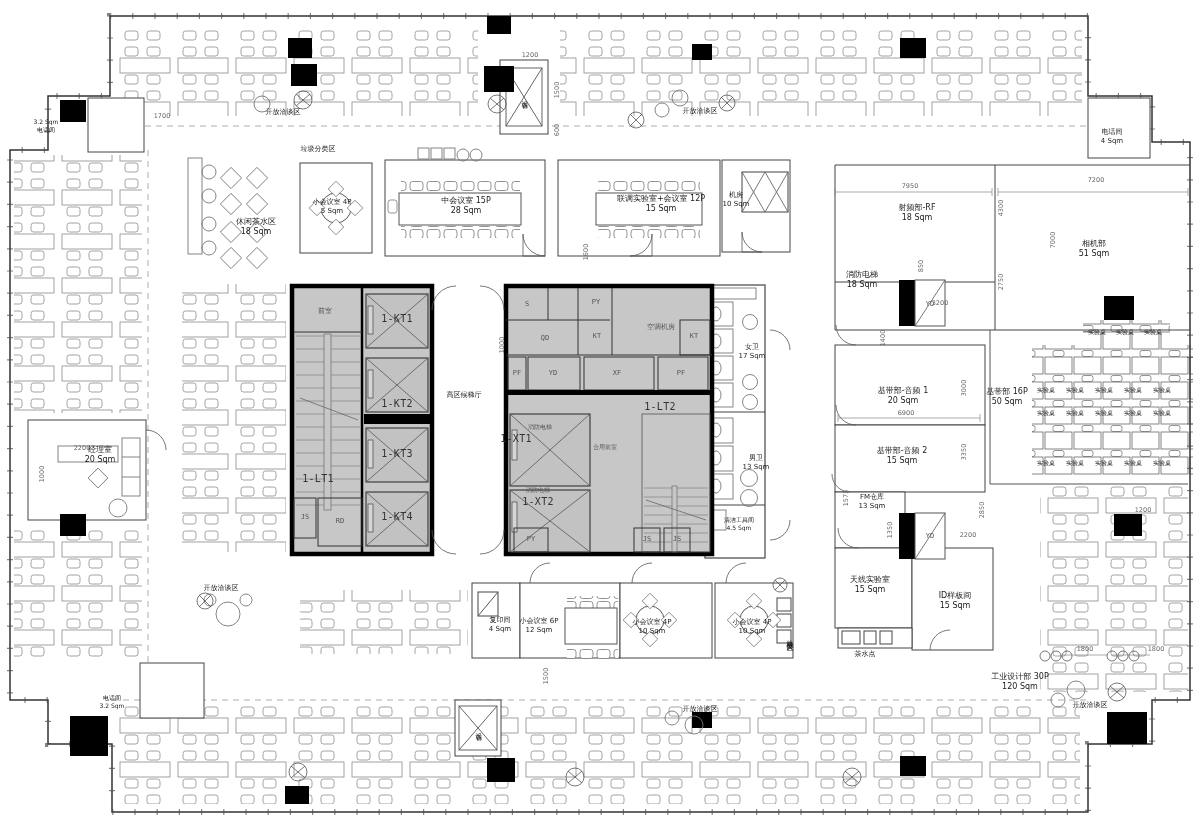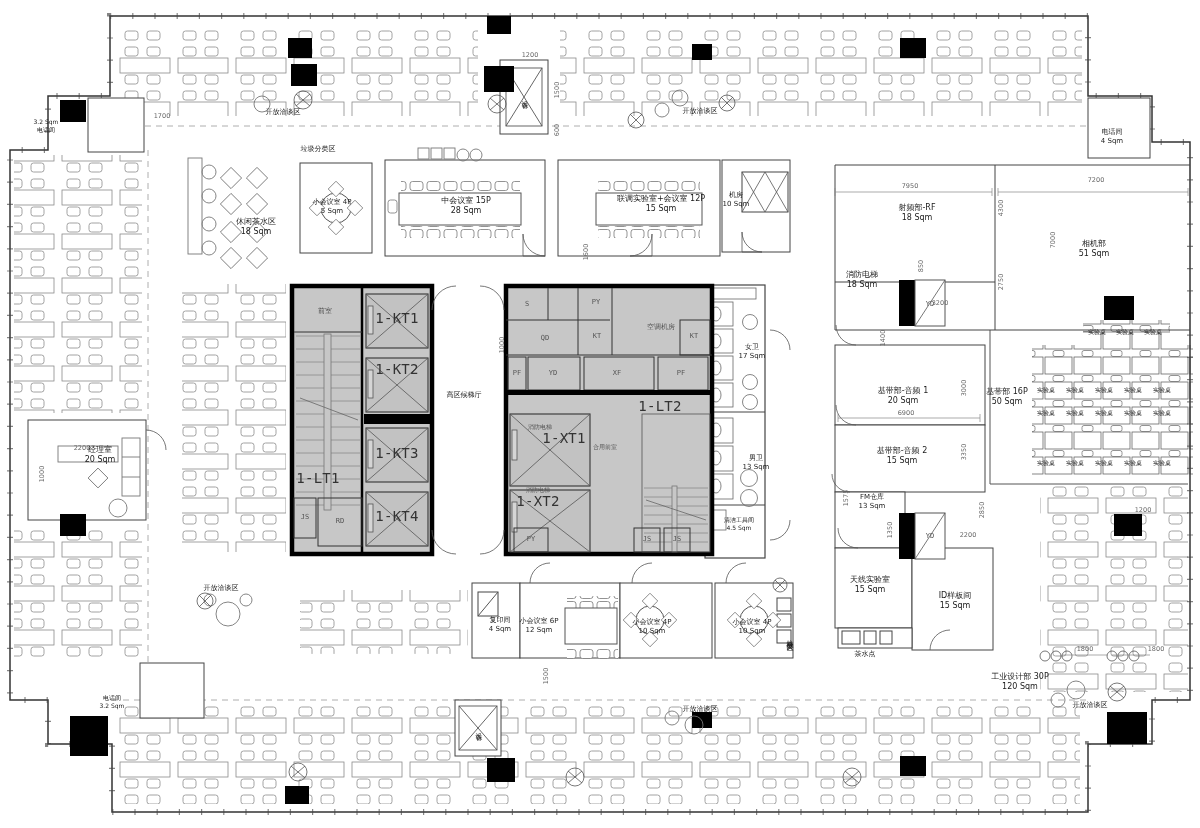--- a/index.html
+++ b/index.html
@@ -5,21 +5,21 @@
   html,body{margin:0;padding:0;background:#fff;}
   .plan{position:relative;width:1200px;height:828px;background:#fff;overflow:hidden;
         font-family:"DejaVu Sans",sans-serif;}
   .plan svg{position:absolute;left:0;top:0;}
   .lbl{position:absolute;transform:translate(-50%,-50%);text-align:center;font-size:8px;
        line-height:1.3;color:#1a1a1a;white-space:nowrap;z-index:5;}
   .lbl span{display:block;}
   .sm{font-size:7px;}
   .xs{font-size:6px;}
   .v{writing-mode:vertical-rl;letter-spacing:1px;}
-  .code{font-family:"DejaVu Sans Mono",monospace;font-size:14px;color:#333;letter-spacing:.3px;}
+  .code{font-family:"DejaVu Sans Mono",monospace;font-size:10px;color:#333;letter-spacing:.3px;}
   .shaft{font-family:"DejaVu Sans Mono",monospace;font-size:7px;color:#555;}
   .gray{color:#555;}
   .dim{position:absolute;transform:translate(-50%,-50%);font-size:6.5px;color:#666;
        white-space:nowrap;z-index:4;}
   .dimv{transform:translate(-50%,-50%) rotate(-90deg);}
   .wrap2{white-space:normal;width:30px;}
 </style>
 </head>
 <body>
 
@@ -575,26 +575,26 @@
 <div class="lbl xs" style="left:1104px;top:413px">实验桌</div>
 <div class="lbl xs" style="left:1133px;top:413px">实验桌</div>
 <div class="lbl xs" style="left:1162px;top:413px">实验桌</div>
 <div class="lbl xs" style="left:1046px;top:463px">实验桌</div>
 <div class="lbl xs" style="left:1075px;top:463px">实验桌</div>
 <div class="lbl xs" style="left:1104px;top:463px">实验桌</div>
 <div class="lbl xs" style="left:1133px;top:463px">实验桌</div>
 <div class="lbl xs" style="left:1162px;top:463px">实验桌</div>
 
 <div class="lbl code" style="left:397px;top:318px">1-KT1</div>
-<div class="lbl code" style="left:397px;top:369px">1-KT2</div>
+<div class="lbl code" style="left:397px;top:403px">1-KT2</div>
 <div class="lbl code" style="left:397px;top:453px">1-KT3</div>
 <div class="lbl code" style="left:397px;top:516px">1-KT4</div>
 <div class="lbl code" style="left:318px;top:478px">1-LT1</div>
 <div class="lbl code" style="left:660px;top:406px">1-LT2</div>
-<div class="lbl code" style="left:564px;top:438px">1-XT1</div>
+<div class="lbl code" style="left:516px;top:438px">1-XT1</div>
 <div class="lbl code" style="left:538px;top:501px">1-XT2</div>
 <div class="lbl shaft" style="left:527px;top:305px">S</div>
 <div class="lbl shaft" style="left:596px;top:303px">PY</div>
 <div class="lbl shaft" style="left:545px;top:339px">QD</div>
 <div class="lbl shaft" style="left:597px;top:337px">KT</div>
 <div class="lbl shaft" style="left:694px;top:337px">KT</div>
 <div class="lbl shaft" style="left:517px;top:374px">PF</div>
 <div class="lbl shaft" style="left:553px;top:374px">YD</div>
 <div class="lbl shaft" style="left:617px;top:374px">XF</div>
 <div class="lbl shaft" style="left:681px;top:374px">PF</div>

